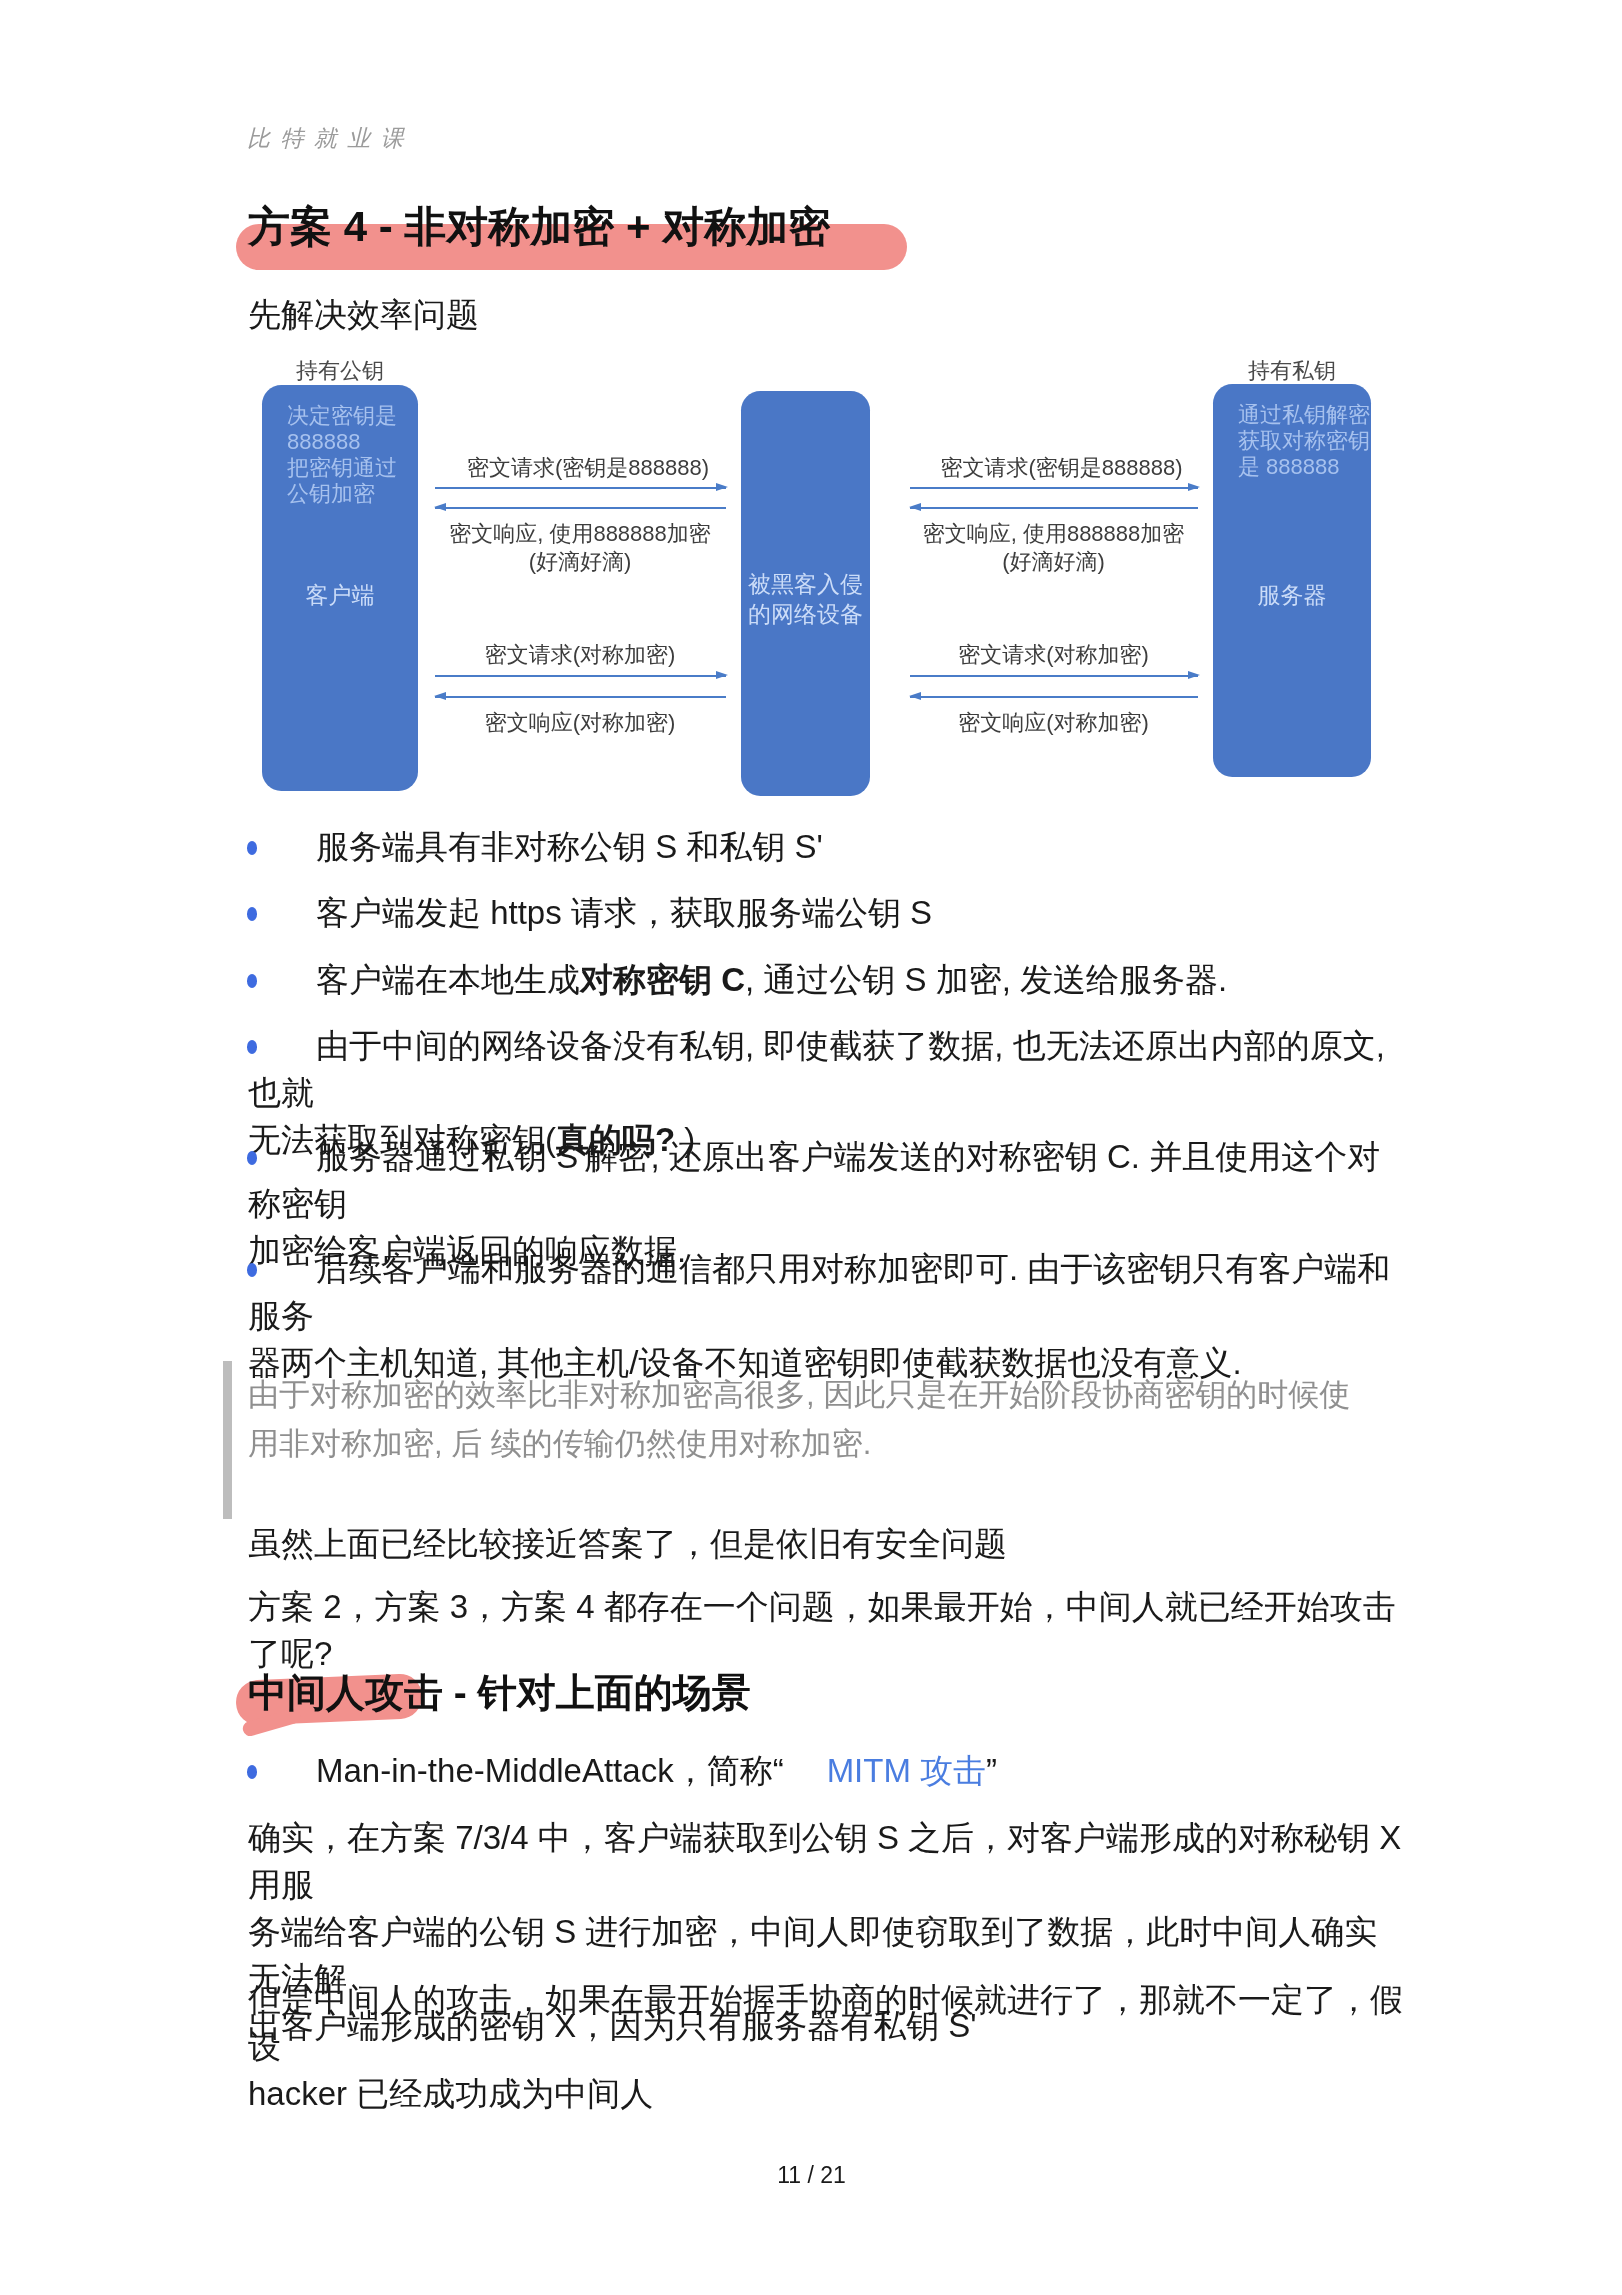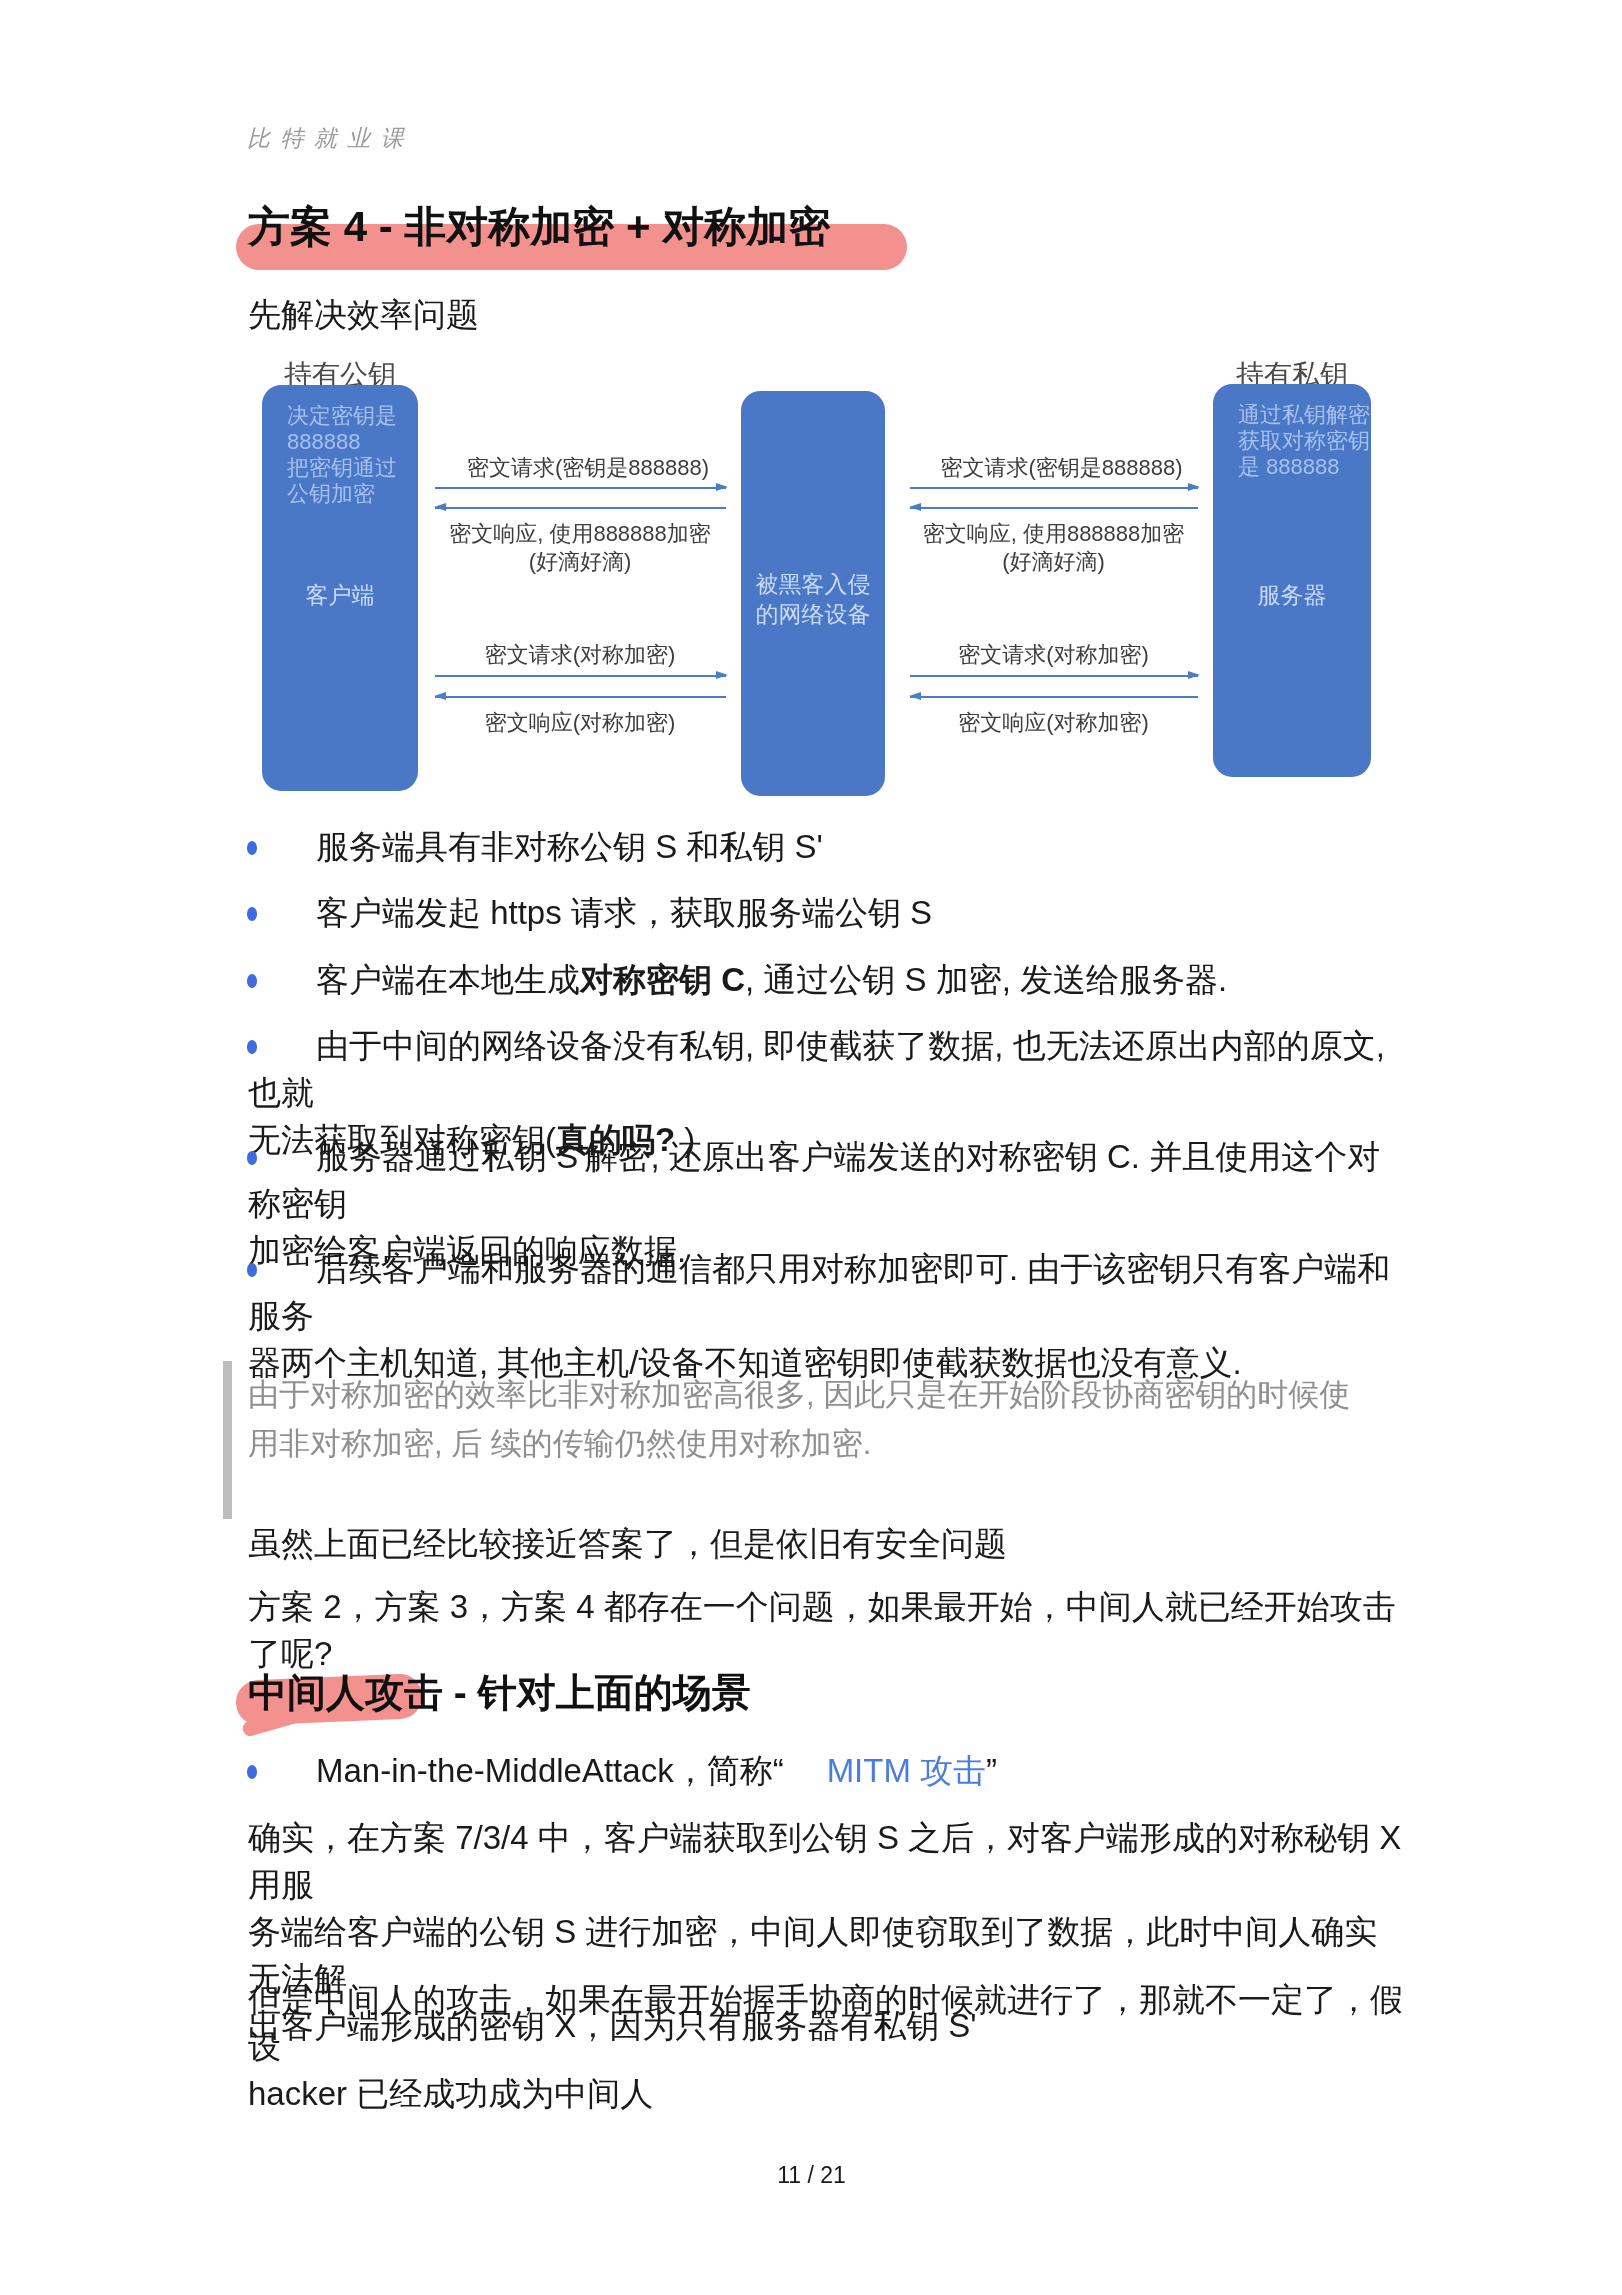--- a/index.html
+++ b/index.html
@@ -31,26 +31,26 @@
   
   .li{position:absolute;left:248px;width:1160px;font-size:33px;line-height:47px;white-space:pre-line;text-indent:68px;}
   .dot{position:absolute;left:-1.5px;top:18px;width:10.4px;height:14px;border-radius:50%;background:#3e6be0;text-indent:0;}
   .b1{top:823px;} .b2{top:889px;} .b3{top:956px;} .b4{top:1022px;} .b5{top:1133px;} .b6{top:1245px;}
   .bmitm{top:1747px;}
   
   .qbar{left:223px;top:1361px;width:9px;height:158px;background:#bdbdbd;}
   .qtext{left:248px;top:1370px;width:1145px;font-size:31px;line-height:49px;color:#8f8f8f;white-space:pre-line;}
   
   .diagram{left:0;top:349px;width:1623px;height:465px;}
-  .dlabel{position:absolute;top:7.4px;font-size:28px;color:#4a4a4a;text-align:center;white-space:nowrap;}
+  .dlabel{position:absolute;top:7.4px;font-size:22px;color:#4a4a4a;text-align:center;white-space:nowrap;}
   .dl-left{left:262px;width:156px;}
   .dl-right{left:1213px;width:158px;}
   .dbox{position:absolute;background:#4a77c6;border-radius:19.3px;}
   .box-client{left:262px;top:36px;width:156px;height:406px;}
-  .box-middle{left:741px;top:42px;width:144px;height:405px;}
+  .box-middle{left:741px;top:42px;width:129px;height:405px;}
   .box-server{left:1213px;top:35px;width:158px;height:393px;}
   .bdesc{position:absolute;left:25px;top:18px;font-size:22px;line-height:26px;color:#a6c1ee;white-space:pre-line;}
   .bname{position:absolute;left:0;right:0;text-align:center;font-size:23px;line-height:30px;color:#cbdcf8;white-space:pre-line;}
   .nm-client{top:195px;} .nm-middle{top:178px;} .nm-server{top:196px;}
   .panel{position:absolute;top:0;height:465px;}
   .panel-l{left:419px;width:322px;}
   .panel-r{left:894px;width:319px;}
   .msg{position:absolute;left:0;right:0;text-align:center;font-size:22px;color:#3d3d3d;white-space:pre-line;}
   .m1{top:104px;margin-left:16px;} .m3{top:291px;} .m4{top:359px;}
   .m2wrap{position:absolute;left:0;right:0;top:171px;text-align:center;}

